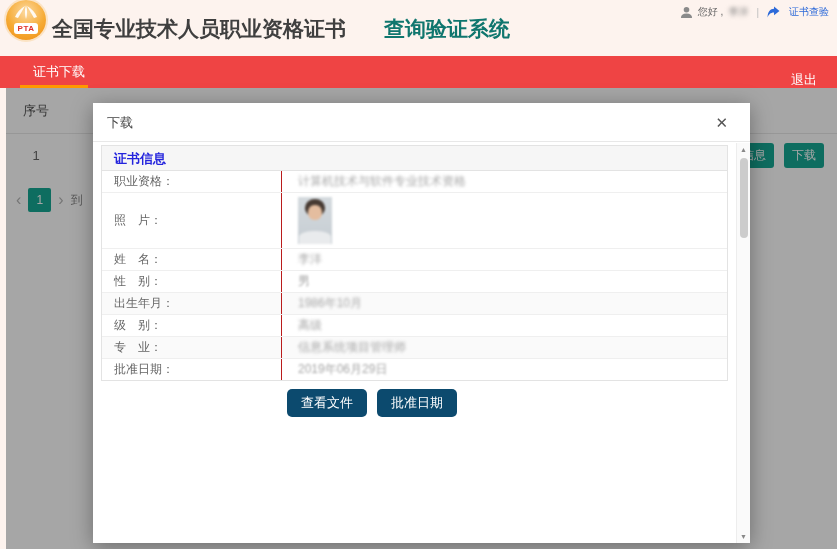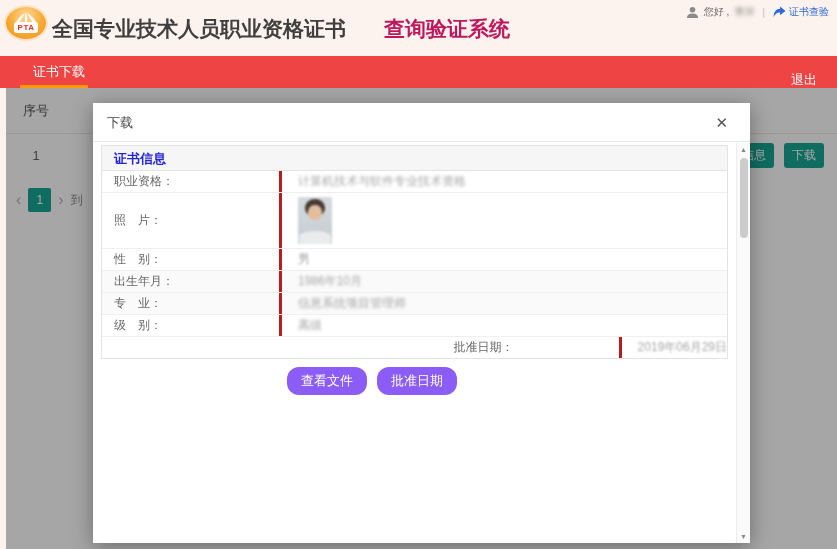--- a/index.html
+++ b/index.html
@@ -5,35 +5,35 @@
   * { margin:0; padding:0; box-sizing:border-box; }
   html,body { width:837px; height:549px; overflow:hidden; }
   body {
     position:relative;
     font-family:"Liberation Sans","DejaVu Sans",sans-serif;
     background:#fdf3ee;
   }
 
   
   .header { position:absolute; top:0; left:0; right:0; height:56px; background:#fdf3ee; }
-  .logo { position:absolute; left:6px; top:7px; width:40px; height:32px; border-radius:50%;
+  .logo { position:absolute; left:6px; top:0; width:40px; height:40px; border-radius:50%;
           background:radial-gradient(circle at 50% 30%, #fcd9a0 0%, #f6ab35 55%, #ef8d14 100%);
           box-shadow:0 0 0 2px #fbe3c4; }
   .logo svg { position:absolute; top:2px; left:2px; }
   .logo .pta-pill { position:absolute; left:8px; bottom:6px; width:24px; height:11px; background:#fff;
           border-radius:3px; font-size:8px; font-weight:bold; color:#e03028; text-align:center;
           line-height:11px; letter-spacing:0.5px; }
   .title { position:absolute; left:52px; top:15px; font-size:21px; font-weight:bold; color:#3f3f3f; white-space:nowrap; }
-  .title .accent { color:#be185d;padding-left:38px; }
+  .title .accent { color:#0f766e;padding-left:38px; }
 
   .userbar { position:absolute; top:5px; right:8px; display:flex; align-items:center; gap:5px;
              font-size:10px; color:#666; }
   .userbar .sep { color:#bbb; margin:0 3px; }
   .userbar .blurred-name { filter:blur(2px); color:#777; }
-  .verify-link { color:#2d6ad9; display:flex; align-items:center; gap:3px; cursor:pointer; }
+  .verify-link { color:#2d6ad9; display:flex; align-items:center; gap:9px; cursor:pointer; }
 
   
   .nav { position:absolute; top:56px; left:0; right:0; height:32px; background:#ef4444; }
   .nav-tab { position:absolute; left:20px; top:0; height:32px; line-height:31px; padding:0 13px;
              color:#fff; font-size:13px; cursor:pointer; }
   .nav-underline { position:absolute; left:20px; bottom:0; width:68px; height:3px; background:#ff9800; }
   .nav-logout { position:absolute; right:20px; top:8px; height:32px; line-height:31px; color:#fff;
                 font-size:13px; cursor:pointer; }
 
   
@@ -65,40 +65,40 @@
               border-left:1px solid #ededed; }
   .sc-up,.sc-down { position:absolute; left:0; width:100%; text-align:center; font-size:7px; color:#888; }
   .sc-up { top:3px; } .sc-down { bottom:3px; }
   .sc-thumb { position:absolute; top:15px; left:3px; width:8px; height:80px; background:#ccc; border-radius:4px; }
 
   .m-body { position:absolute; left:8px; right:22px; top:40px; bottom:0; }
   .info-box { border:1px solid #e3e3e3; margin-top:2px; }
   .sec-head { height:25px; line-height:25px; padding-left:12px; background:#f6f6f6;
               border-bottom:1px solid #e3e3e3; color:#2424dd; font-weight:bold; font-size:13px; }
   .f-row { display:flex; border-bottom:1px solid #efefef; }
-  .f-row:last-child { border-bottom:none;justify-content:flex-end; }
+  .f-row:last-child { border-bottom:none; }
   .f-row.alt { background:#fafafa; }
-  .f-label { width:180px; padding-left:12px; color:#666; border-right:3px solid #b91c1c;
+  .f-label { width:180px; padding-left:12px; color:#666; border-right:1px solid #b91c1c;
              line-height:21px; display:flex; align-items:center; }
   .f-value { padding-left:16px; color:#a6a6a6; line-height:21px; }
   .blur { filter:blur(1.8px); }
   .blur-light { filter:blur(1px); }
 
   .photo { margin:4px 0 4px 16px; width:34px; height:47px; position:relative; overflow:hidden;
            background:linear-gradient(#d4dade,#c6cdd3); filter:blur(1.2px); }
   .photo .hair { position:absolute; top:2px; left:7px; width:20px; height:17px; background:#473a32;
                  border-radius:50% 50% 42% 42%; }
   .photo .face { position:absolute; top:8px; left:10px; width:14px; height:15px; background:#e4bd9f;
                  border-radius:46%; }
   .photo .shirt { position:absolute; bottom:0; left:1px; width:32px; height:13px; background:#e9ebed;
                   border-radius:45% 45% 0 0; }
 
   .m-btns { margin:8px 0 0 186px; display:flex; gap:10px; }
-  .blue-btn { height:28px; padding:0 14px; background:#8b5cf6; color:#fff; border:none;
-              border-radius:12px; font-size:13px; cursor:pointer; }
+  .blue-btn { height:28px; padding:0 14px; background:#0c4a6e; color:#fff; border:none;
+              border-radius:5px; font-size:13px; cursor:pointer; }
 </style>
 </head>
 <body>
 
 <div class="header">
   <div class="logo">
     <svg width="36" height="24" viewBox="0 0 36 24">
       <path d="M18 3 Q20 10 18 17 Q16 10 18 3 Z" fill="#ffffff" opacity="0.95"></path>
       <path d="M7 15 Q10 8 17 4 Q13 11 10 16 Z" fill="#ffffff" opacity="0.9"></path>
       <path d="M29 15 Q26 8 19 4 Q23 11 26 16 Z" fill="#ffffff" opacity="0.9"></path>
@@ -169,40 +169,44 @@
 
       <div class="f-row">
         <div class="f-label">照　片：</div>
         <div class="photo">
           <div class="hair"></div>
           <div class="face"></div>
           <div class="shirt"></div>
         </div>
       </div>
 
+      <div class="f-row">
+        <div class="f-label">姓　名：</div>
+        <div class="f-value blur">李洋</div>
+      </div>
 
 
       <div class="f-row">
         <div class="f-label">性　别：</div>
         <div class="f-value blur-light">男</div>
       </div>
 
       <div class="f-row alt">
         <div class="f-label">出生年月：</div>
         <div class="f-value blur">1986年10月</div>
       </div>
 
+      <div class="f-row">
+        <div class="f-label">级　别：</div>
+        <div class="f-value blur">高级</div>
+      </div>
+
       <div class="f-row alt">
         <div class="f-label">专　业：</div>
         <div class="f-value blur">信息系统项目管理师</div>
-      </div>
-
-      <div class="f-row">
-        <div class="f-label">级　别：</div>
-        <div class="f-value blur">高级</div>
       </div>
 
       <div class="f-row">
         <div class="f-label">批准日期：</div>
         <div class="f-value blur-light">2019年06月29日</div>
       </div>
     </div>
 
     <div class="m-btns">
       <button class="blue-btn">查看文件</button>

